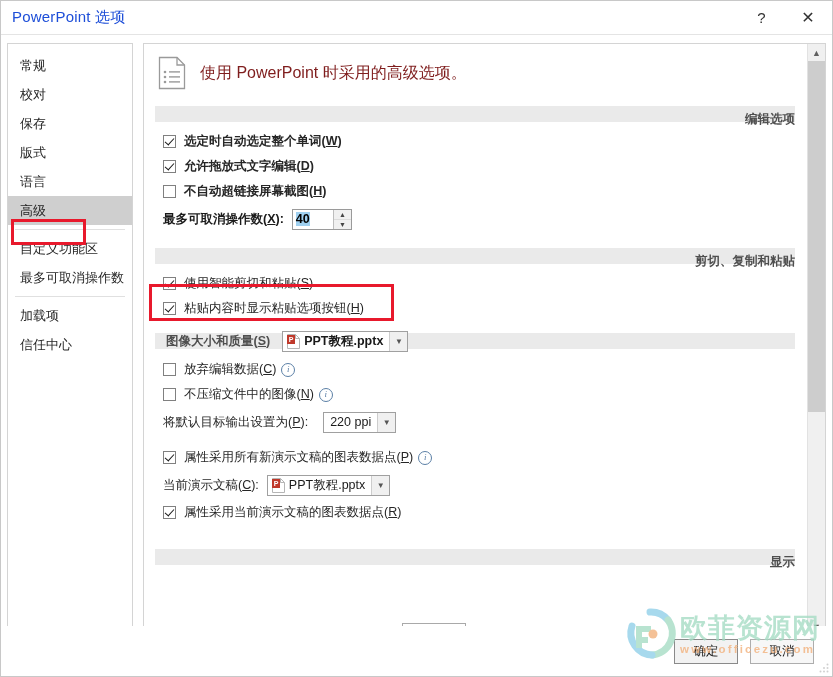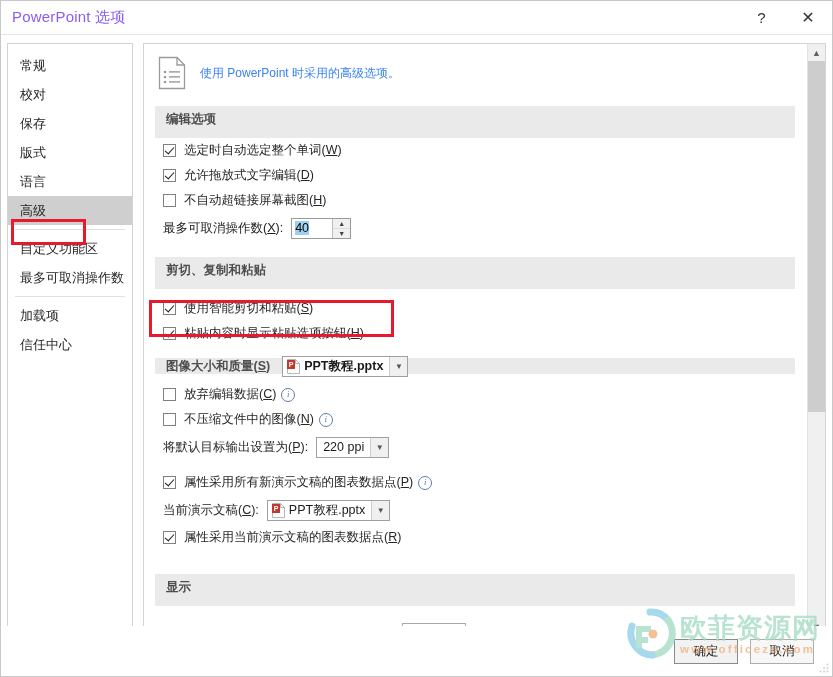--- a/index.html
+++ b/index.html
@@ -31,21 +31,21 @@
     flex: 0 0 33px;
     display: flex;
     align-items: center;
     background: #ffffff;
     border-bottom: 1px solid #e4e4e4;
     position: relative;
   }
   .titlebar .title {
     margin-left: 11px;
     font-size: 15px;
-    color: #8b5cf6;
+    color: #1d4ed8;
     letter-spacing: .2px;
     text-align: center;
   }
   .titlebar .win-controls {
     margin-left: auto;
     display: flex;
     align-items: center;
     height: 100%;
   }
   .winbtn {
@@ -172,34 +172,35 @@
     padding: 12px 0 12px 14px;
   }
   .doc-icon {
     width: 28px;
     height: 34px;
     flex: 0 0 28px;
     margin-right: 14px;
     position: relative;
   }
   .pane-header-text {
-    font-size: 12px;
-    color: #3b82f6;
+    font-size: 16px;
+    color: #7f1d1d;
   }
 
   
   .sect {
     background: #eaeaea;
-    height: 32px;
+    height: 16px;
     line-height: 26px;
     font-weight: bold;
     font-size: 12.5px;
     color: #4f4f4f;
     padding-left: 11px;
     margin: 4px 12px 0 11px;
+    text-align: right;
   }
 
   .rows { padding: 0 0 0 11px; }
   .row {
     display: flex;
     align-items: center;
     min-height: 25px;
     padding-left: 8px;
     font-size: 12.5px;
     color: #262626;
@@ -479,21 +480,21 @@
               <circle cx="7" cy="26" r="1.3" fill="#9a9a9a"></circle>
               <rect x="11" y="15.2" width="11" height="1.4" fill="#9a9a9a"></rect>
               <rect x="11" y="20.2" width="11" height="1.4" fill="#9a9a9a"></rect>
               <rect x="11" y="25.2" width="11" height="1.4" fill="#9a9a9a"></rect>
             </svg>
           </div>
           <div class="pane-header-text">使用 PowerPoint 时采用的高级选项。</div>
         </div>
 
         <div class="sect">编辑选项</div>
-        <div class="rows" style="position:relative;">
+        <div class="rows" style="padding-top:7px;position:relative;font-weight:bold;">
           <div class="row">
             <div class="cb checked"></div>
             <div class="lbl"><span>选定时自动选定整个单词(</span><u>W</u><span>)</span></div>
           </div>
           <div class="row">
             <div class="cb checked"></div>
             <div class="lbl"><span>允许拖放式文字编辑(</span><u>D</u><span>)</span></div>
           </div>
           <div class="row">
             <div class="cb"></div>
@@ -544,21 +545,21 @@
           <div class="row">
             <div class="cb"></div>
             <div class="lbl"><span>放弃编辑数据(</span><u>C</u><span>)</span></div>
             <span class="info-icon">i</span>
           </div>
           <div class="row">
             <div class="cb"></div>
             <div class="lbl"><span>不压缩文件中的图像(</span><u>N</u><span>)</span></div>
             <span class="info-icon">i</span>
           </div>
-          <div class="row" style="min-height:30px;">
+          <div class="row" style="min-height:30px;gap:7px;">
             <div class="lbl"><span>将默认目标输出设置为(</span><u>P</u><span>):</span></div>
             <div class="combo plain">
               <div class="combo-text">220 ppi</div>
               <div class="combo-arrow">▼</div>
             </div>
           </div>
         </div>
 
         <div class="rows" style="padding-top:8px;">
           <div class="row">

